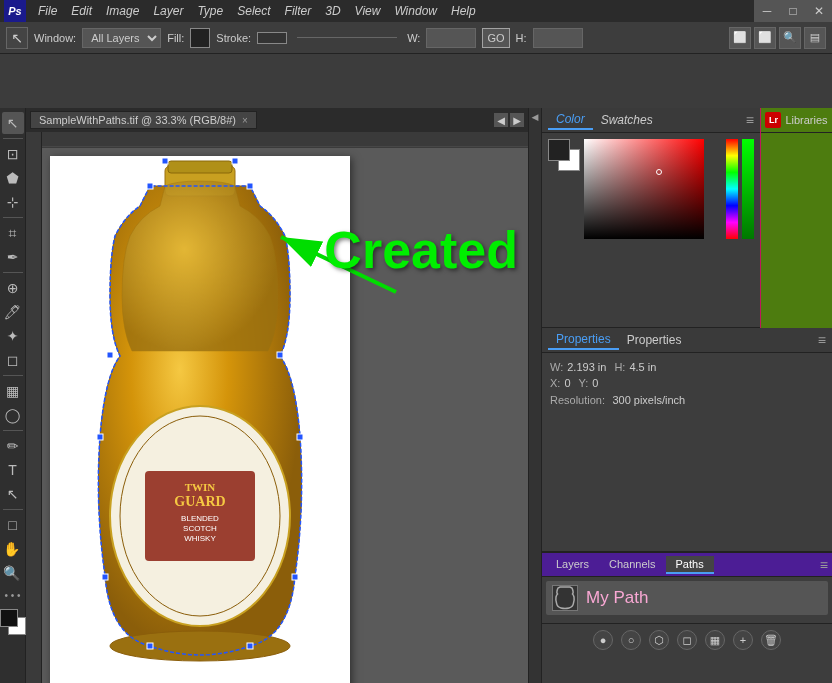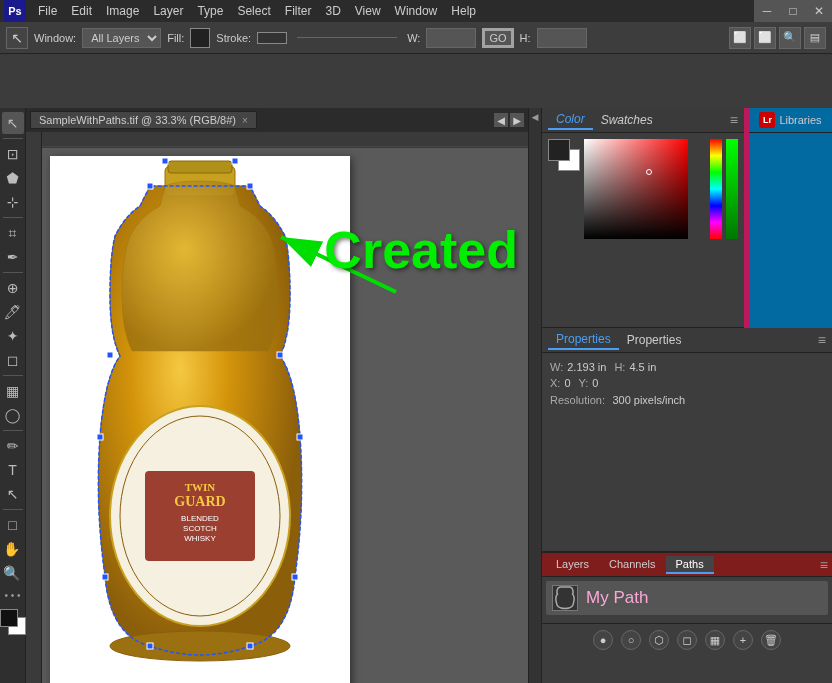--- a/index.html
+++ b/index.html
@@ -1,51 +1,51 @@
 <!DOCTYPE html>
 <html><head>
   <meta charset="utf-8">
   <style>
     * { box-sizing: border-box; margin: 0; padding: 0; }
     body { background: #3c3c3c; font-family: Arial, sans-serif; font-size: 12px; color: #ccc; width: 832px; height: 683px; overflow: hidden; }
 
     
-    .menubar { background: #2b2b2b; height: 22px; display: flex; align-items: center; padding: 0 4px; gap: 2px; }
+    .menubar { background: #2b2b2b; height: 22px; display: flex; align-items: center; padding: 0 4px; gap: 2px; font-style: italic; }
     .menubar-item { color: #ccc; font-size: 12px; padding: 2px 6px; cursor: pointer; }
     .app-icon { width: 22px; height: 22px; background: #1a1a8c; display: flex; align-items: center; justify-content: center; margin-right: 4px; }
     .app-icon span { color: white; font-weight: bold; font-size: 11px; }
 
     
     .toolbar { background: #3d3d3d; height: 32px; display: flex; align-items: center; padding: 0 6px; gap: 6px; border-bottom: 1px solid #222; }
     .toolbar-select { background: #555; border: 1px solid #666; color: #ccc; font-size: 11px; height: 20px; padding: 0 4px; }
     .toolbar-label { color: #ccc; font-size: 11px; }
     .toolbar-color-box { width: 20px; height: 20px; background: #222; border: 1px solid #888; }
     .toolbar-stroke-box { width: 30px; height: 12px; background: #333; border: 1px solid #888; }
     .toolbar-input { background: #555; border: 1px solid #666; color: #ccc; font-size: 11px; height: 20px; width: 60px; padding: 0 3px; }
-    .toolbar-go { background: #555; border: 3px solid #a3a3a3; color: #ccc; font-size: 11px; height: 20px; padding: 0 4px; cursor: pointer; }
+    .toolbar-go { background: #555; border: 1px solid #a3a3a3; color: #ccc; font-size: 11px; height: 20px; padding: 0 4px; cursor: pointer; }
 
     
     .main-area { display: flex; height: calc(683px - 54px); }
 
     
     .left-toolbar { width: 26px; background: #2f2f2f; border-right: 1px solid #222; display: flex; flex-direction: column; align-items: center; padding: 4px 2px; gap: 2px; }
     .tool-icon { width: 22px; height: 22px; display: flex; align-items: center; justify-content: center; cursor: pointer; color: #bbb; font-size: 14px; border-radius: 2px; }
     .tool-icon.active { background: #555; }
     .tool-separator { width: 20px; height: 1px; background: #555; margin: 2px 0; }
     .tool-dots { color: #999; font-size: 10px; margin-top: auto; }
 
     
     .canvas-area { flex: 1; background: #3c3c3c; display: flex; flex-direction: column; overflow: hidden; }
     .tab-bar { background: #2b2b2b; height: 24px; display: flex; align-items: center; padding: 0 4px; }
     .tab { background: #444; border: 1px solid #222; color: #ccc; font-size: 11px; padding: 2px 8px; display: flex; align-items: center; gap: 6px; }
     .tab-close { color: #999; cursor: pointer; font-size: 10px; }
 
     
     .bottom-panel { height: 180px; background: #3d3d3d; border-top: 1px solid #222; }
-    .bottom-tabs { display: flex; align-items: center; background: #7f1d1d; border-bottom: 1px solid #222; padding: 0 4px; height: 24px; }
+    .bottom-tabs { display: flex; align-items: center; background: #4c1d95; border-bottom: 1px solid #222; padding: 0 4px; height: 24px; }
     .bottom-tab { font-size: 11px; color: #ccc; padding: 2px 10px; cursor: pointer; border-bottom: 2px solid transparent; }
     .bottom-tab.active { border-bottom-color: #4a9ef5; color: #fff; background: #444; }
     .bottom-menu { margin-left: auto; color: #999; font-size: 14px; cursor: pointer; }
     .paths-content { padding: 4px; }
     .path-item { display: flex; align-items: center; gap: 8px; padding: 4px 6px; background: #555; border-radius: 2px; cursor: pointer; }
     .path-thumbnail { width: 26px; height: 26px; background: #333; border: 1px solid #777; display: flex; align-items: center; justify-content: center; }
     .path-name { font-size: 17px; color: #f9a8d4; }
     .win-btn { width: 26px; height: 22px; background: #555; border: none; color: #ccc; font-size: 12px; cursor: pointer; display: flex; align-items: center; justify-content: center; }
 
     .right-panels { display: flex; flex-direction: column; width: 290px; }
@@ -275,21 +275,21 @@
                 <div style="position:absolute;top:30%;left:60%;width:6px;height:6px;border-radius:50%;border:1px solid white;"></div>
               </div>
             </div>
 
             <div style="width:12px;height:100px;background:linear-gradient(to bottom,#ff0000,#ffff00,#00ff00,#00ffff,#0000ff,#ff00ff,#ff0000);flex-shrink:0;"></div>
 
             <div style="width:12px;height:100px;background:linear-gradient(to bottom,#00ff00,#007700);flex-shrink:0;"></div>
           </div>
         </div>
 
-        <div style="width:88px;background:#0369a1;border-left:5px solid #be185d;">
+        <div style="width:72px;background:#4d7c0f;border-left:1px solid #be185d;">
           <div style="display:flex;align-items:center;justify-content:center;padding:4px;border-bottom:1px solid #222;">
             <div style="width:16px;height:16px;background:#cc0000;border-radius:2px;display:flex;align-items:center;justify-content:center;color:white;font-size:9px;font-weight:bold;">Lr</div>
             <span style="font-size:11px;color:#ccc;margin-left:4px;">Libraries</span>
           </div>
         </div>
       </div>
 
       <div style="flex:1;background:#3d3d3d;border-bottom:1px solid #222;min-height:0;">
         <div style="display:flex;align-items:center;padding:2px 6px;background:#3a3a3a;border-bottom:1px solid #222;">
           <span style="font-size:12px;color:#4a9ef5;padding:2px 8px;border-bottom:2px solid #4a9ef5;cursor:pointer;">Properties</span>

